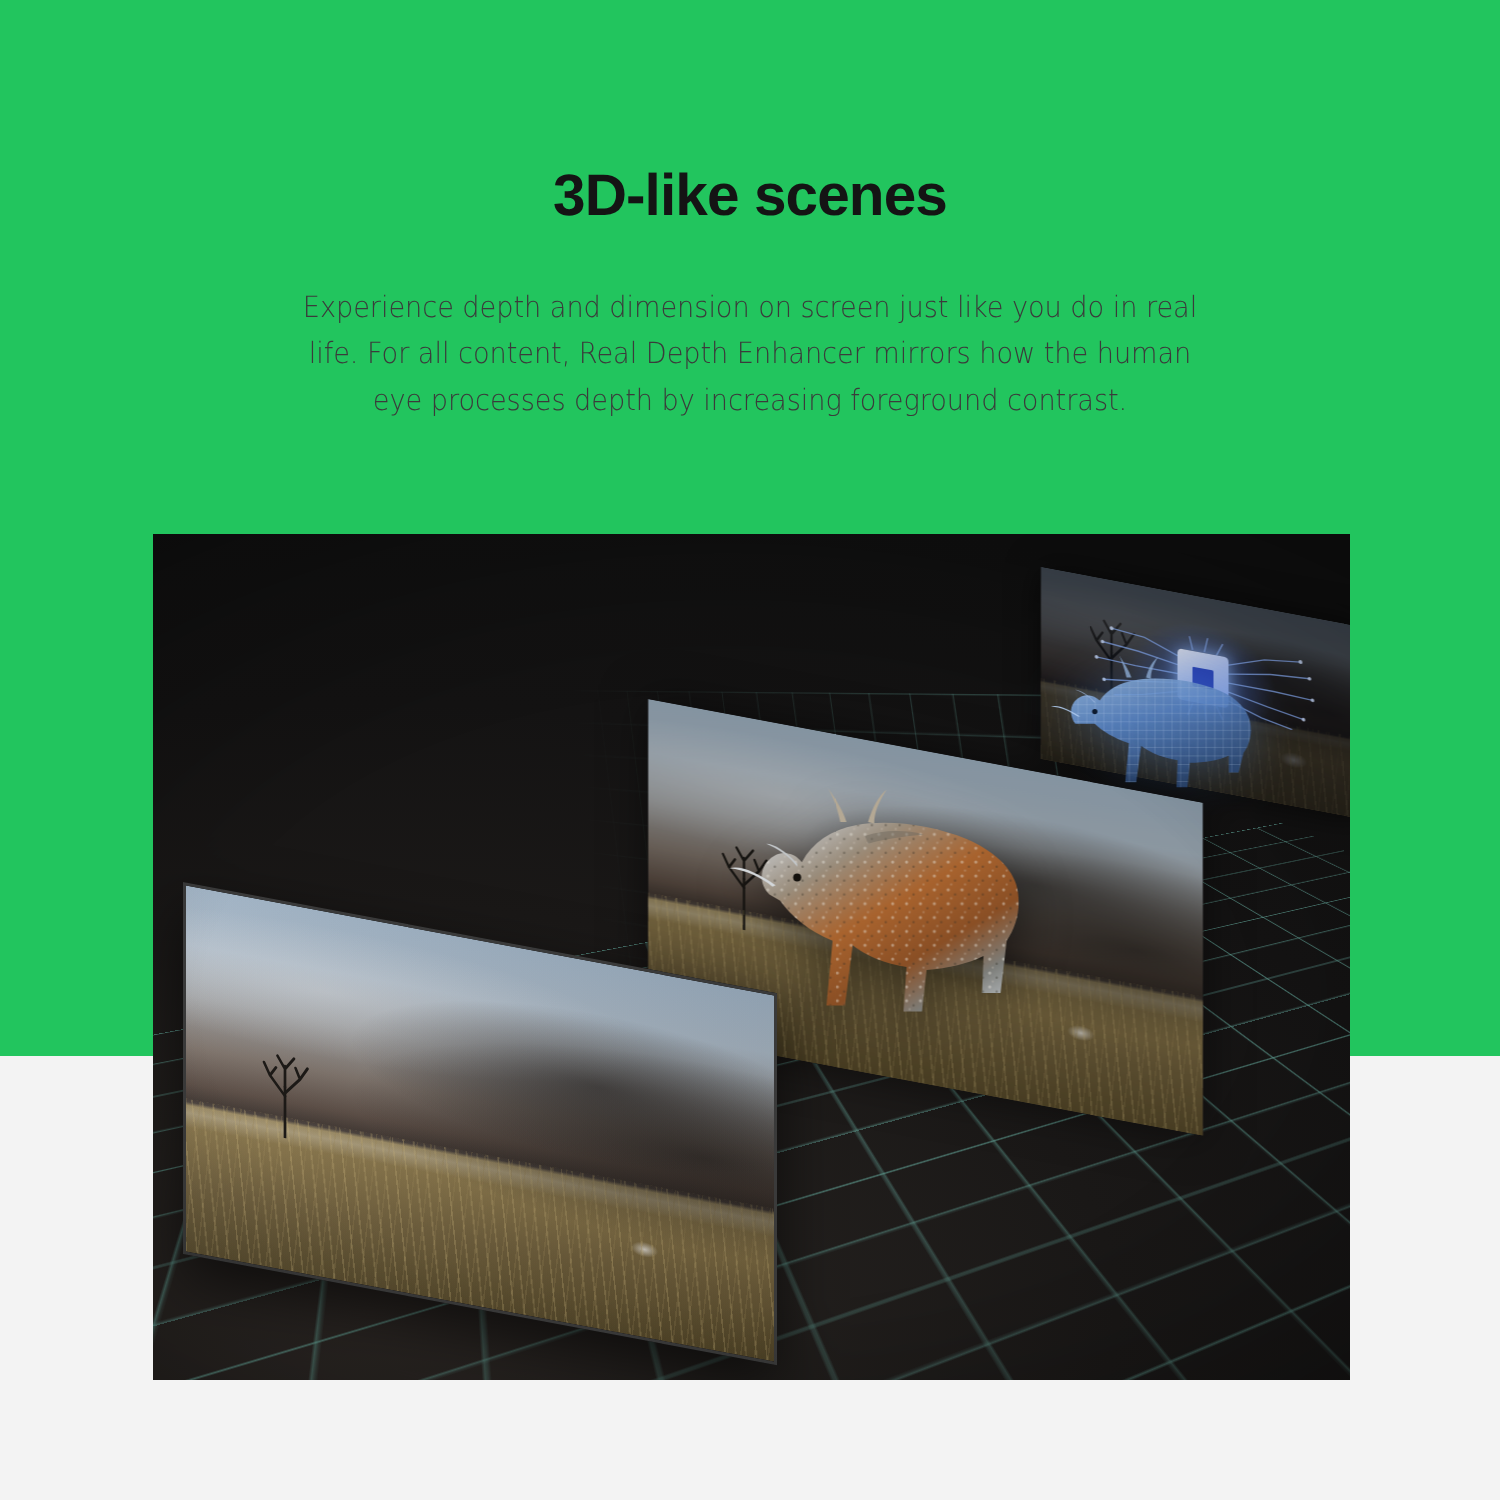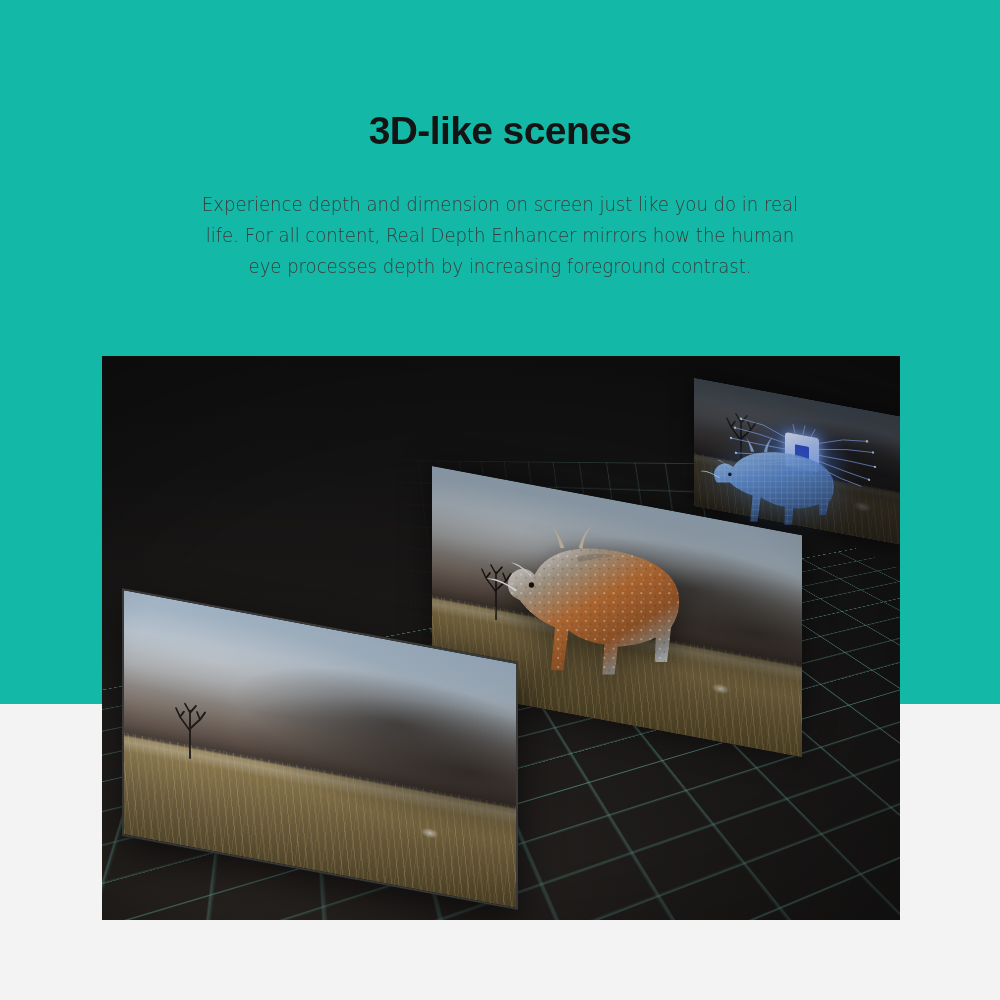--- a/index.html
+++ b/index.html
@@ -12,21 +12,21 @@
     height: 1000px;
     background: #f3f3f3;
     font-family: "Liberation Sans", sans-serif;
     overflow: hidden;
   }
 
   .page {
     position: relative;
     width: 1000px;
     height: 704px;
-    background: #14b8a6;
+    background: #22c55e;
   }
 
   
   .text-block {
     position: absolute;
     left: 0;
     top: 108px;
     width: 1000px;
     text-align: center;
   }

